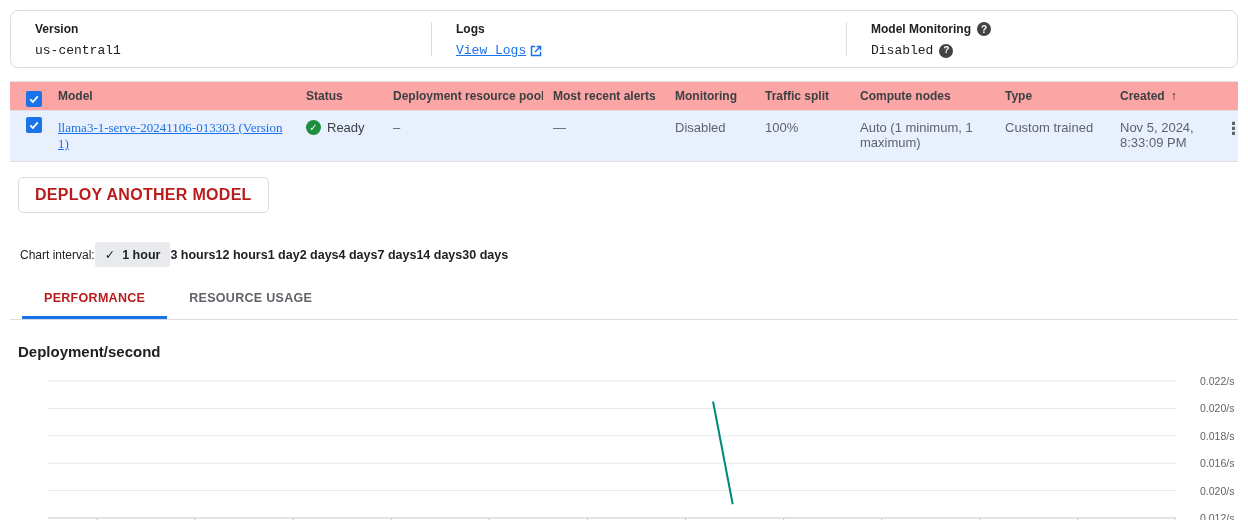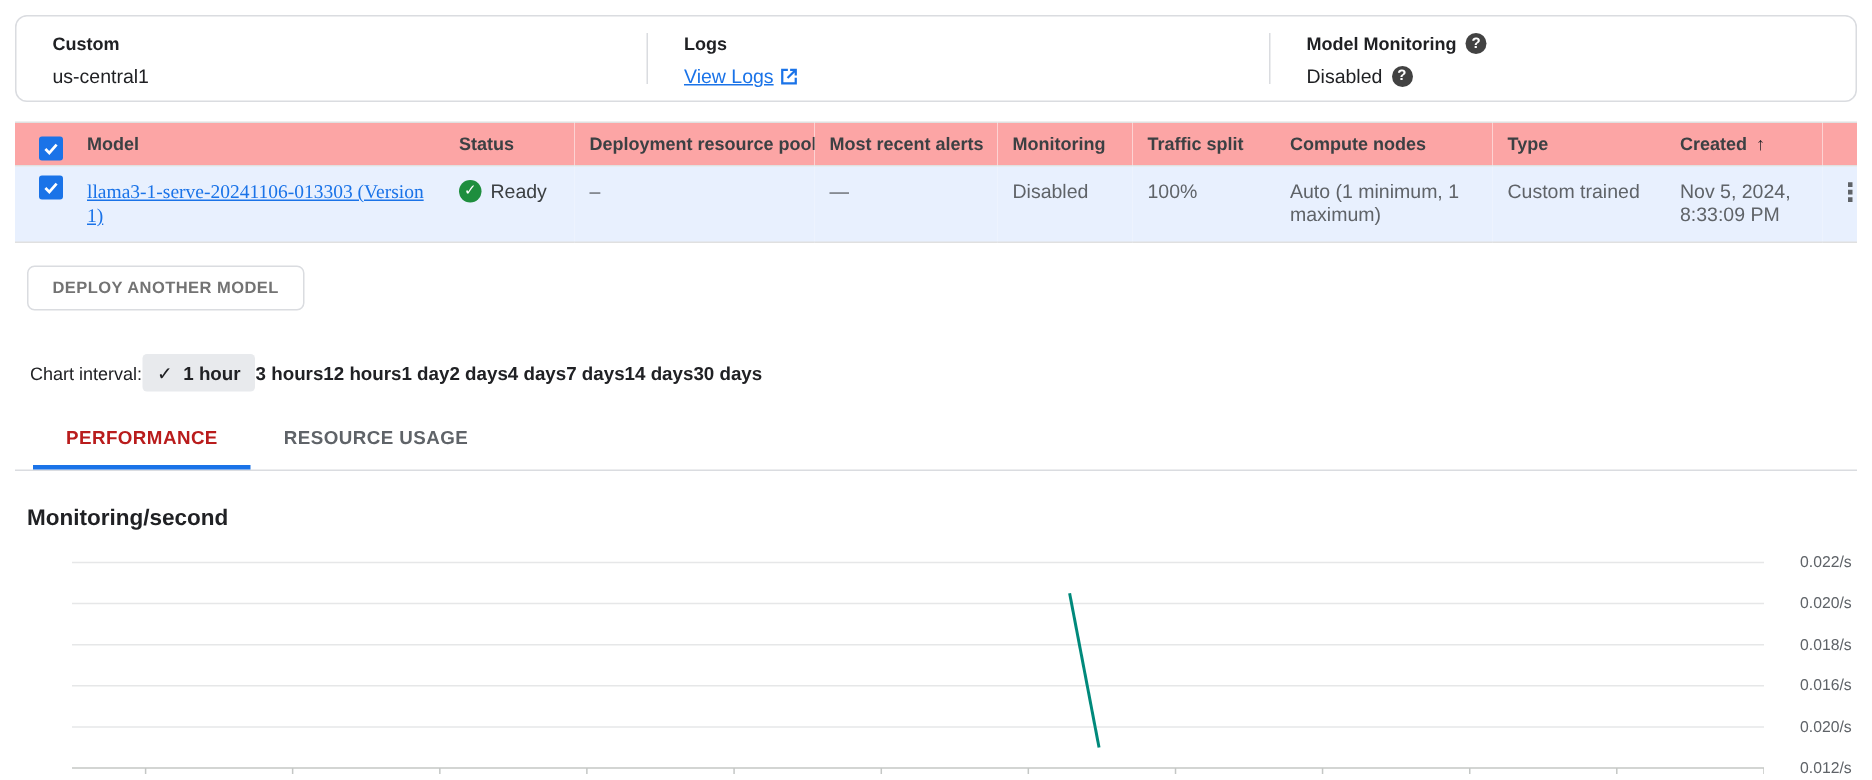--- a/index.html
+++ b/index.html
@@ -7,21 +7,21 @@
   body { font-family: "Liberation Sans", "DejaVu Sans", sans-serif; color: #202124; }
   .page { padding: 10px; }
 
   
   .info-card { border: 1px solid #dadce0; border-radius: 8px; display: flex; padding: 11px 0; height: 58px; }
   .info-col { padding: 0 24px; }
   .info-col.c1 { width: 420px; }
   .info-col.c2 { width: 415px; border-left: 1px solid #dadce0; }
   .info-col.c3 { flex: 1; border-left: 1px solid #dadce0; }
   .info-label { font-size: 12px; font-weight: bold; color: #202124; margin-bottom: 7px; display: flex; align-items: center; gap: 6px; }
-  .info-value { font-size: 13px; color: #202124; display: flex; align-items: center; gap: 6px; }
+  .info-value { font-size: 13px; color: #202124; display: flex; align-items: center; gap: 6px; font-family: Liberation Mono, monospace; }
   .link { color: #1a73e8; text-decoration: underline; cursor: pointer; display: inline-flex; align-items: center; gap: 4px; font-size: 13px; }
   .ext-icon { width: 12px; height: 12px; fill: #1a73e8; }
   .help-icon { width: 14px; height: 14px; border-radius: 50%; background: #424242; color: #fff; font-size: 10px; font-weight: bold;
                display: inline-flex; align-items: center; justify-content: center; cursor: pointer; }
 
   
   table { border-collapse: collapse; width: 1228px; margin-top: 13px; table-layout: fixed; }
   thead tr { background: #fca5a5; border-top: 1px solid #e0e0e0; border-bottom: 1px solid #e0e0e0; }
   tbody tr { background: #e8f0fe; border-bottom: 1px solid #e0e0e0; }
   th { font-size: 12px; font-weight: bold; color: #3c4043; text-align: left; padding: 7px 10px; white-space: nowrap; overflow: hidden; }
@@ -30,22 +30,22 @@
   .checkbox { width: 16px; height: 16px; background: #1a73e8; border-radius: 2px; display: inline-flex; align-items: center; justify-content: center; cursor: pointer; }
   .checkbox svg { width: 12px; height: 12px; fill: none; stroke: #fff; stroke-width: 2.4; }
   .model-link { color: #1a73e8; text-decoration: underline; cursor: pointer; font-family: Liberation Serif, serif; }
   .status-cell { display: flex; align-items: center; gap: 6px; color: #3c4043; }
   .ready-icon { width: 15px; height: 15px; border-radius: 50%; background: #1e8e3e; color: #fff; display: inline-flex;
                 align-items: center; justify-content: center; font-size: 10px; flex: none; }
   .sort-arrow { font-weight: bold; color: #202124; margin-left: 6px; }
   .kebab { color: #5f6368; font-size: 17px; font-weight: bold; cursor: pointer; text-align: center; letter-spacing: 0; line-height: 1; }
 
   
-  .deploy-btn { margin: 15px 0 0 8px; background: #fff; border: 1px solid #dadce0; border-radius: 5px; color: #737373;
-                font-family: inherit; font-size: 11px; font-weight: bold; letter-spacing: 0.3px; padding: 8px 16px; cursor: pointer; }
+  .deploy-btn { margin: 15px 0 0 8px; background: #fff; border: 1px solid #dadce0; border-radius: 5px; color: #b91c1c;
+                font-family: inherit; font-size: 16px; font-weight: bold; letter-spacing: 0.3px; padding: 8px 16px; cursor: pointer; }
 
   
   .interval-bar { display: flex; align-items: center; margin-top: 29px; padding-left: 10px; }
   .interval-label { font-size: 12px; color: #202124; margin-right: 0; }
   .chip { font-size: 12.5px; font-weight: bold; color: #202124; cursor: pointer; white-space: nowrap; }
   .chip.selected { background: #e8eaed; border-radius: 3px; padding: 5px 10px; display: inline-flex; gap: 7px; align-items: center; }
 
   
   .tabs { display: flex; margin-top: 16px; padding-left: 12px; border-bottom: 1px solid #dadce0; }
   .tab { font-size: 12.5px; font-weight: bold; letter-spacing: 0.3px; padding: 8px 22px 11px; cursor: pointer; color: #5f6368; }
@@ -60,21 +60,21 @@
   .ytick { position: absolute; left: 24px; font-size: 10.5px; color: #5f6368; white-space: nowrap; }
 </style>
 </head>
 <body>
 
 <div class="page">
 
   
   <section class="info-card">
     <div class="info-col c1">
-      <div class="info-label">Custom</div>
+      <div class="info-label">Version</div>
       <div class="info-value">us-central1</div>
     </div>
     <div class="info-col c2">
       <div class="info-label">Logs</div>
       <div class="info-value">
         <a class="link">
           <span>View Logs</span>
           <svg class="ext-icon" viewBox="0 0 16 16">
               <path d="M13 13H3V3h4V1H1v14h14V9h-2v4z"></path>
               <path d="M9 1v2h2.6L6 8.6 7.4 10 13 4.4V7h2V1H9z"></path>
@@ -174,21 +174,21 @@
     <span class="chip">30 days</span>
   </div>
 
   
   <div class="tabs">
     <div class="tab active">PERFORMANCE</div>
     <div class="tab">RESOURCE USAGE</div>
   </div>
 
   
-  <div class="chart-title">Monitoring/second</div>
+  <div class="chart-title">Deployment/second</div>
   <div class="chart-wrap">
     <div class="plot">
       <svg id="chart-svg" viewBox="0 0 1000 170" preserveAspectRatio="none">
           <line x1="0" y1="15.0" x2="1000" y2="15.0" stroke="#e6e7e8" vector-effect="non-scaling-stroke"></line>
           <line x1="0" y1="42.4" x2="1000" y2="42.4" stroke="#e6e7e8" vector-effect="non-scaling-stroke"></line>
           <line x1="0" y1="69.8" x2="1000" y2="69.8" stroke="#e6e7e8" vector-effect="non-scaling-stroke"></line>
           <line x1="0" y1="97.2" x2="1000" y2="97.2" stroke="#e6e7e8" vector-effect="non-scaling-stroke"></line>
           <line x1="0" y1="124.6" x2="1000" y2="124.6" stroke="#e6e7e8" vector-effect="non-scaling-stroke"></line>
           <line x1="0" y1="152.0" x2="1000" y2="152.0" stroke="#c4c7c5" vector-effect="non-scaling-stroke"></line>
           <line x1="43.5" y1="152" x2="43.5" y2="156" stroke="#c4c7c5" vector-effect="non-scaling-stroke"></line>

